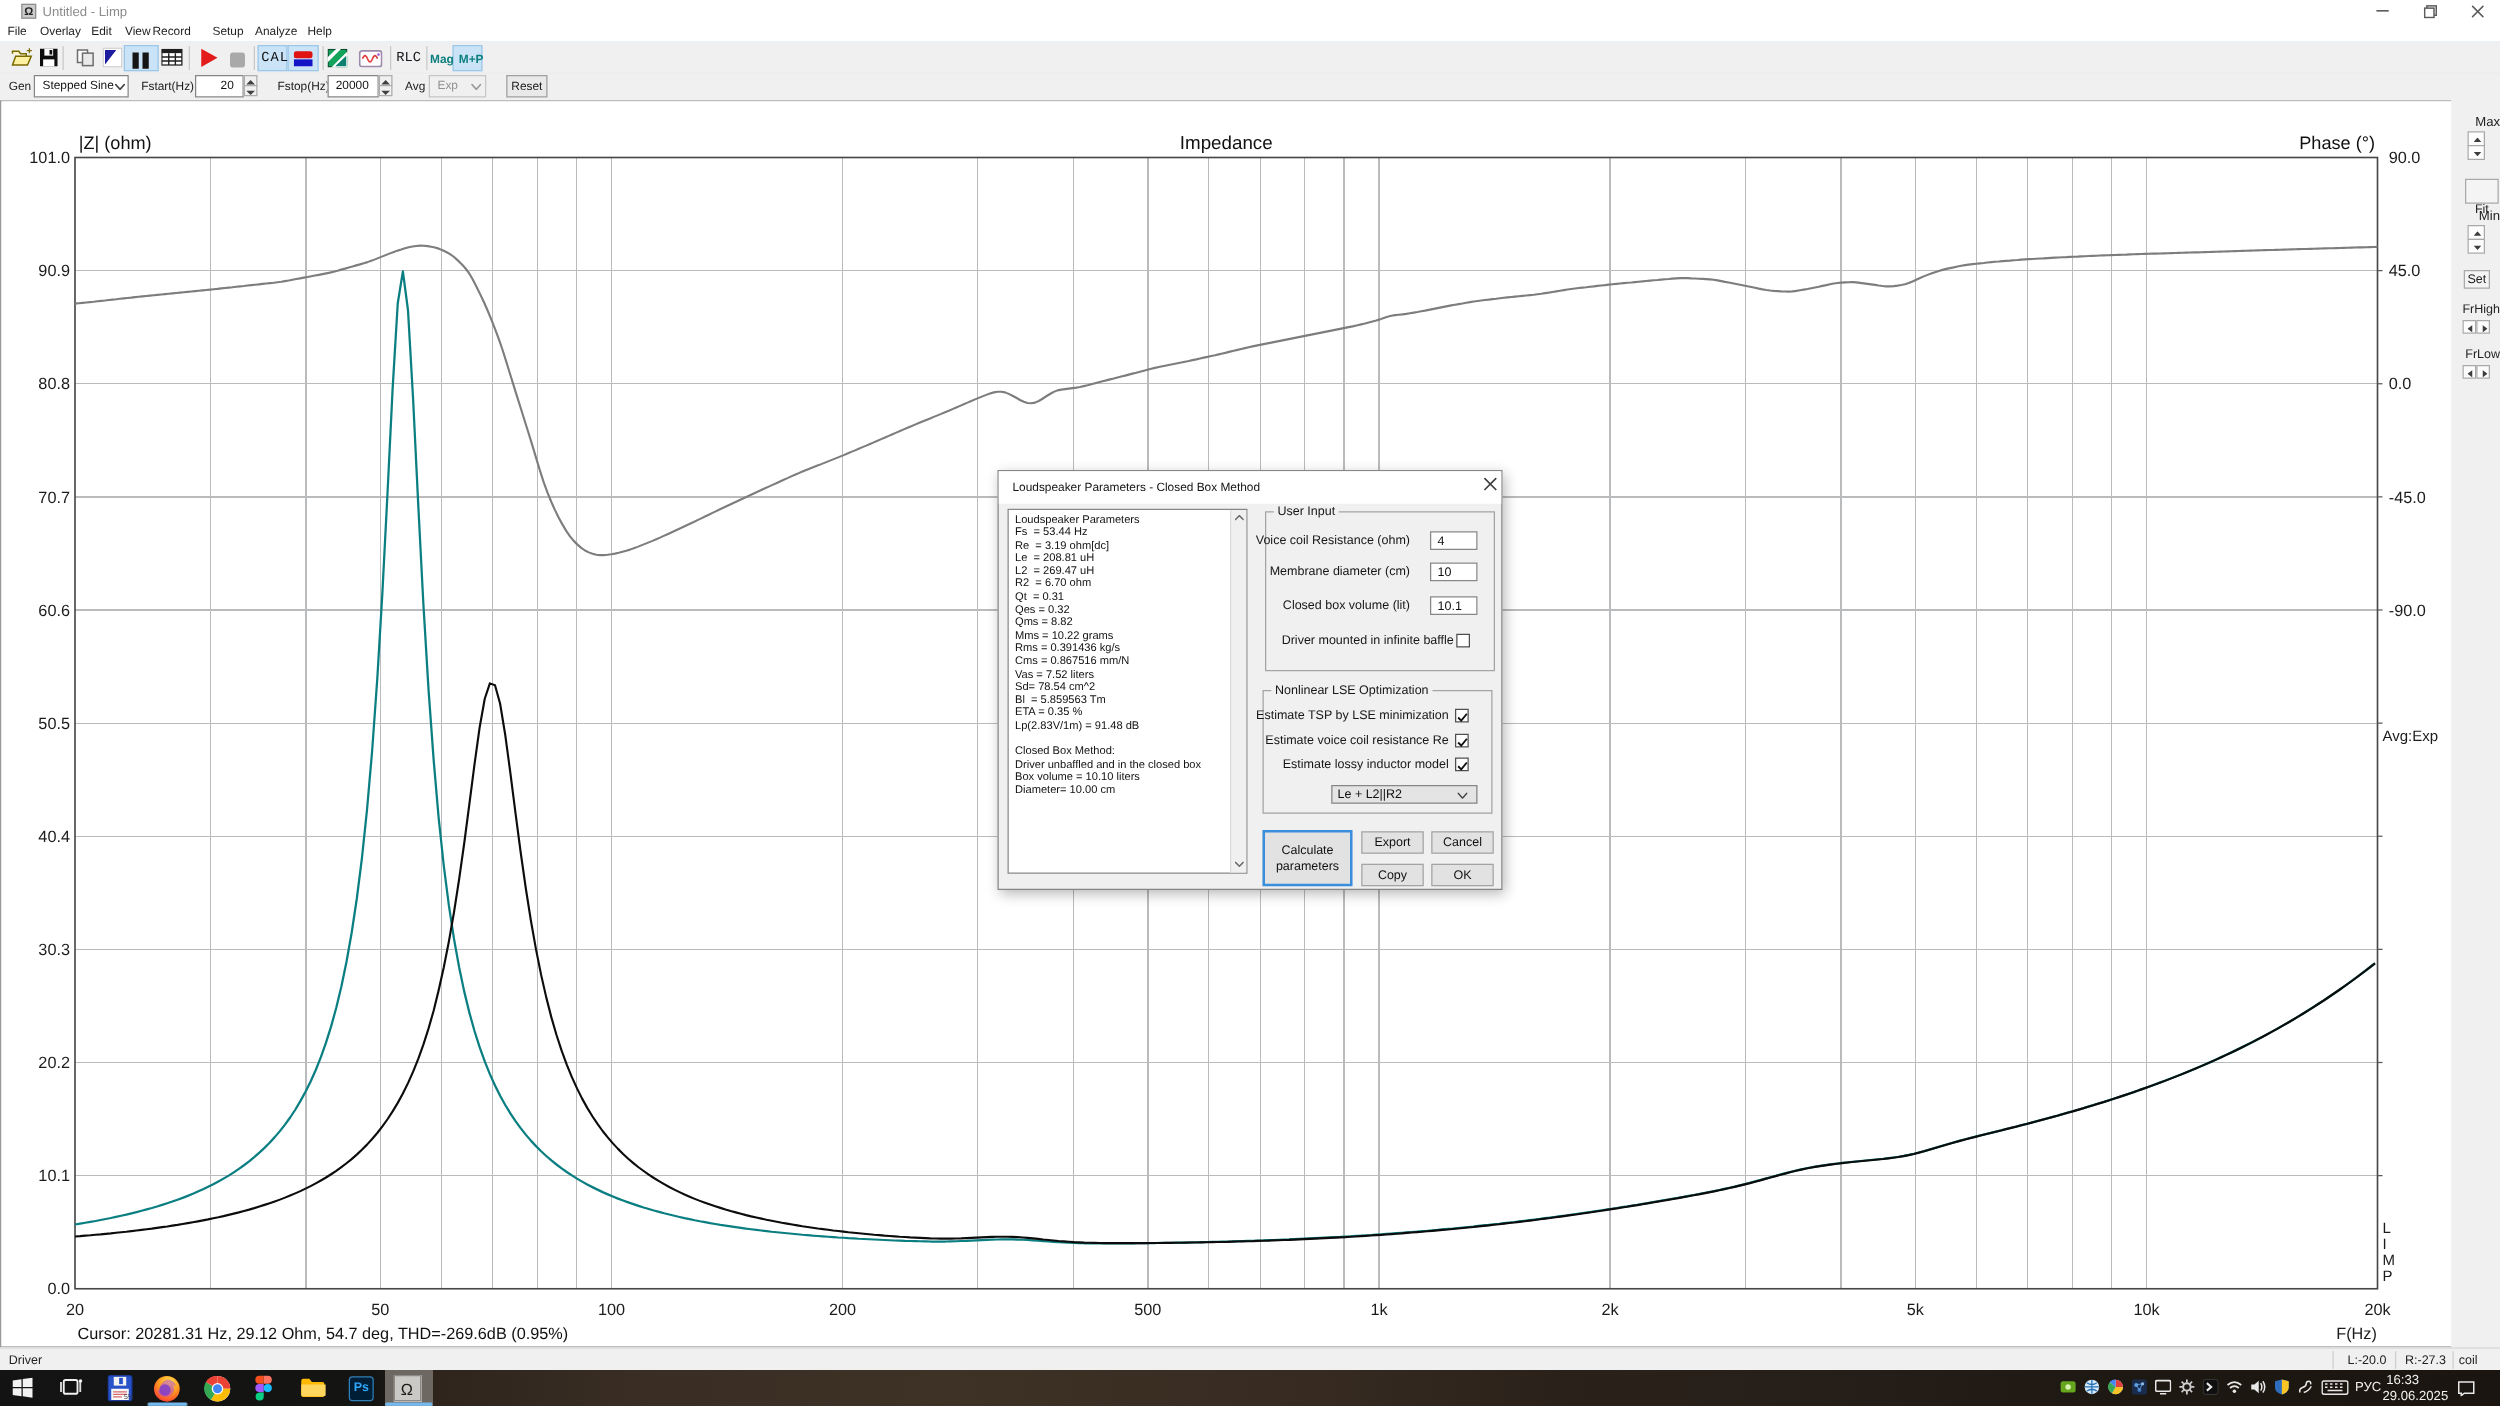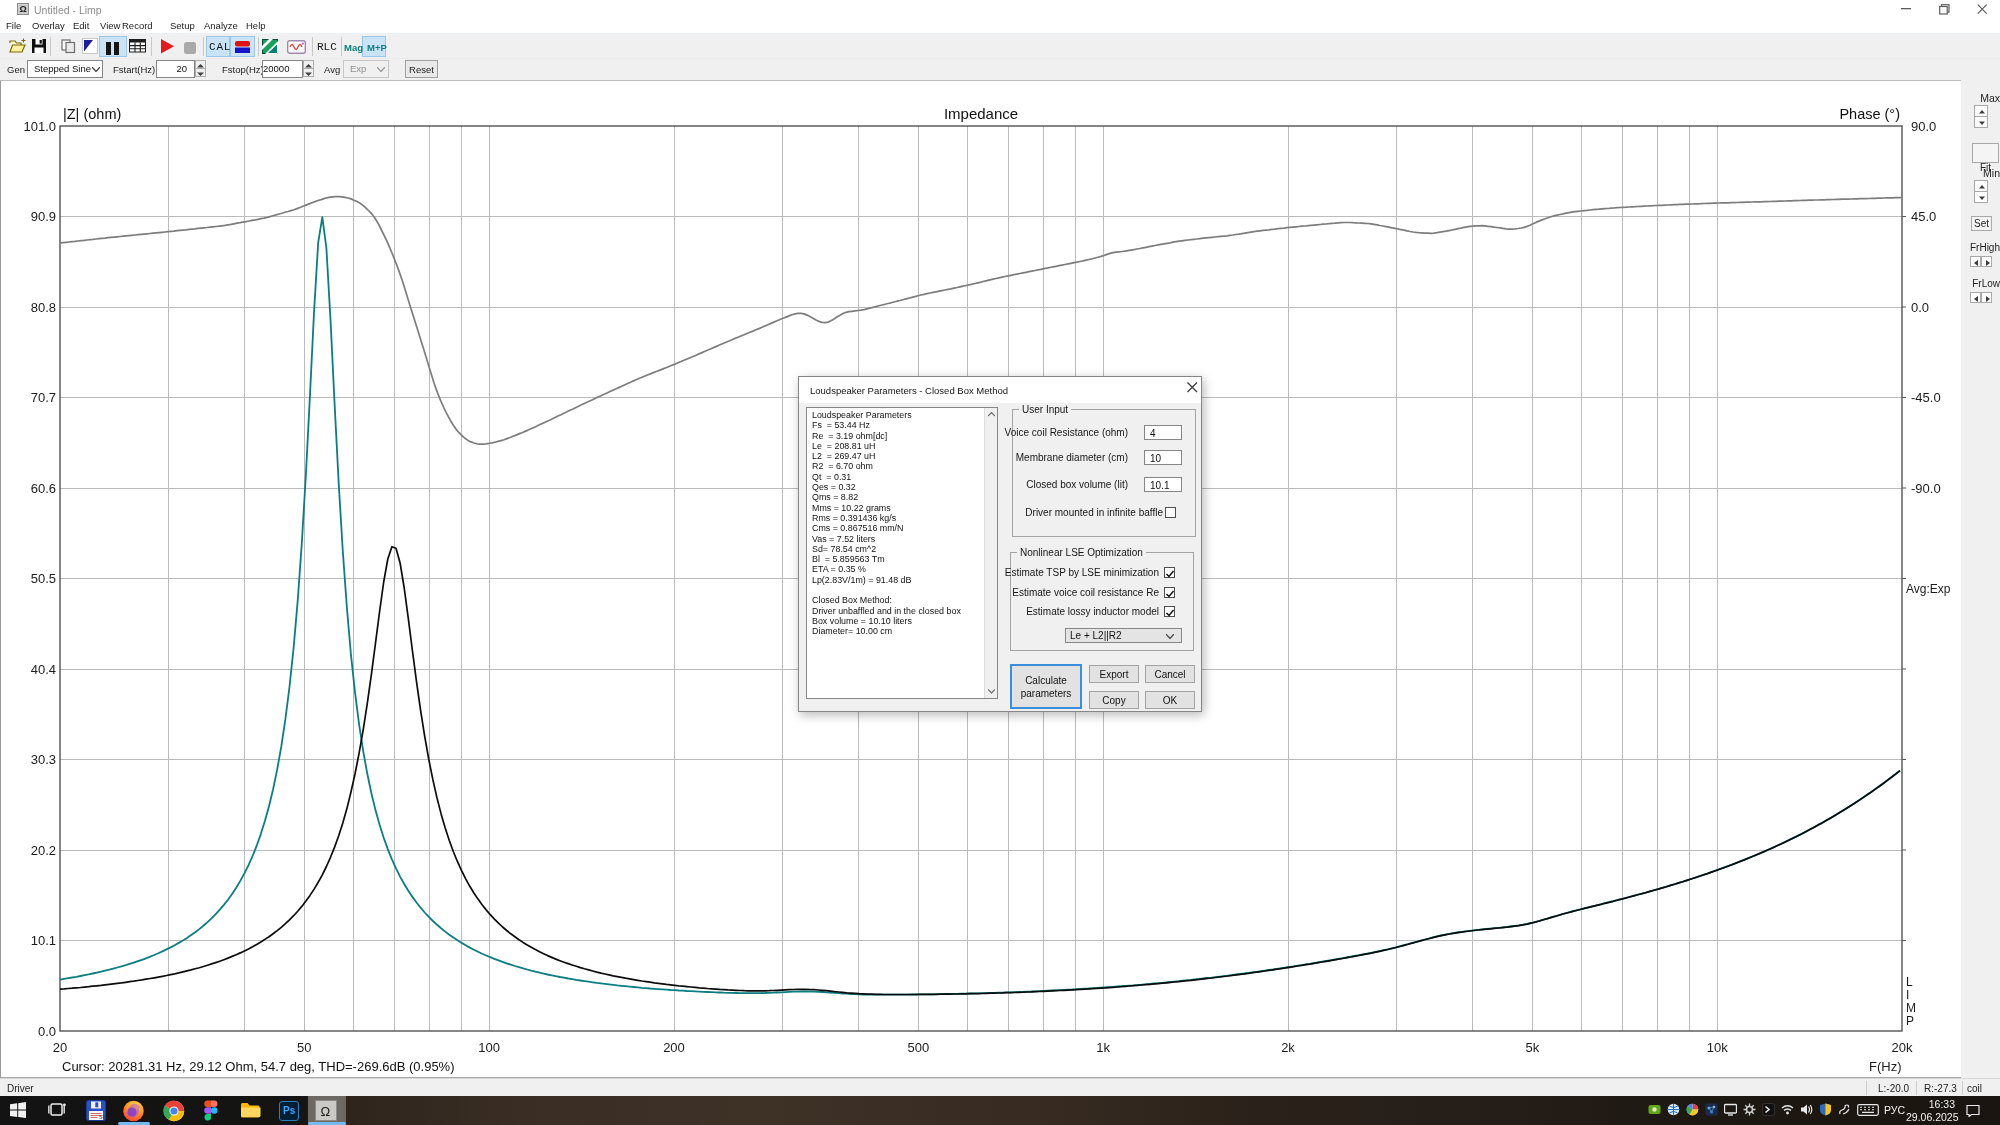--- a/index.html
+++ b/index.html
@@ -245,21 +245,21 @@
           <path d="M0,3.5 L3.5,0 L7,3.5 Z" fill="#404040"></path>
         </svg>
       </div>
       <div style="top:8px">
         <svg width="7" height="4">
           <path d="M0,0.5 L3.5,4 L7,0.5 Z" fill="#404040"></path>
         </svg>
       </div>
     </div>
     <span class="clabel" style="left:222px">Fstop(Hz)</span>
-    <div class="cinput" style="left:262px;width:41px;padding:2px 7px 0 0">20000</div>
+    <div class="cinput" style="left:262px;width:41px;text-align:right;padding:2px 7px 0 0">20000</div>
     <div class="spin" style="left:303px">
       <div style="top:0">
         <svg width="7" height="4">
           <path d="M0,3.5 L3.5,0 L7,3.5 Z" fill="#404040"></path>
         </svg>
       </div>
       <div style="top:8px">
         <svg width="7" height="4">
           <path d="M0,0.5 L3.5,4 L7,0.5 Z" fill="#404040"></path>
         </svg>
@@ -448,21 +448,21 @@
     <path d="M6.5,0.5 L12,2 V7 q0,4 -5.5,5.5 Z" fill="#f7c325"></path>
   </svg>
 <svg class="abs" style="left:1838px;top:1103px" width="13" height="13">
     <path d="M2,11 q-1,-3 2,-4 q3,-1 3,-3 q0,-2 2,-2 q2,0 1.5,2.5 M5,11 q4,-1 6,-5" fill="none" stroke="#e8e8e8" stroke-width="1.2"></path>
   </svg>
 <svg class="abs" style="left:1857px;top:1104px" width="22" height="12">
     <rect x="0.7" y="0.7" width="20.6" height="10.6" rx="1.5" fill="none" stroke="#e8e8e8" stroke-width="1.2"></rect>
     <path d="M3,3.2 h2 M7,3.2 h2 M11,3.2 h2 M15,3.2 h2 M3,5.8 h2 M7,5.8 h2 M11,5.8 h2 M15,5.8 h2 M5,8.4 h12" stroke="#e8e8e8" stroke-width="1.1"></path>
   </svg>
 <div class="abs" style="left:1884px;top:1104px;font-size:10.5px;color:#f2f2f2">РУС</div>
-<div class="abs" style="left:1909px;top:1098px;width:46px;text-align:right;font-size:10.5px;color:#f2f2f2">16:33</div>
+<div class="abs" style="left:1909px;top:1098px;width:46px;text-align:left;font-size:10.5px;color:#f2f2f2">16:33</div>
 <div class="abs" style="left:1906px;top:1111px;width:52px;text-align:center;font-size:10.5px;color:#f2f2f2">29.06.2025</div>
 <svg class="abs" style="left:1966px;top:1104px" width="14" height="13">
     <path d="M1,1.5 h12 v9 h-7.5 l-2.5,2 v-2 H1 Z" fill="none" stroke="#e8e8e8" stroke-width="1.2"></path>
   </svg>
 <div id="dlg">
     <div id="dlg-title">
       <span>Loudspeaker Parameters - Closed Box Method</span>
     </div>
     <svg style="position:absolute;left:388px;top:5px" width="11" height="11">
 <path d="M0.5,0.5 L10,10 M10,0.5 L0.5,10" stroke="#3c3c3c" stroke-width="1.3"></path>

